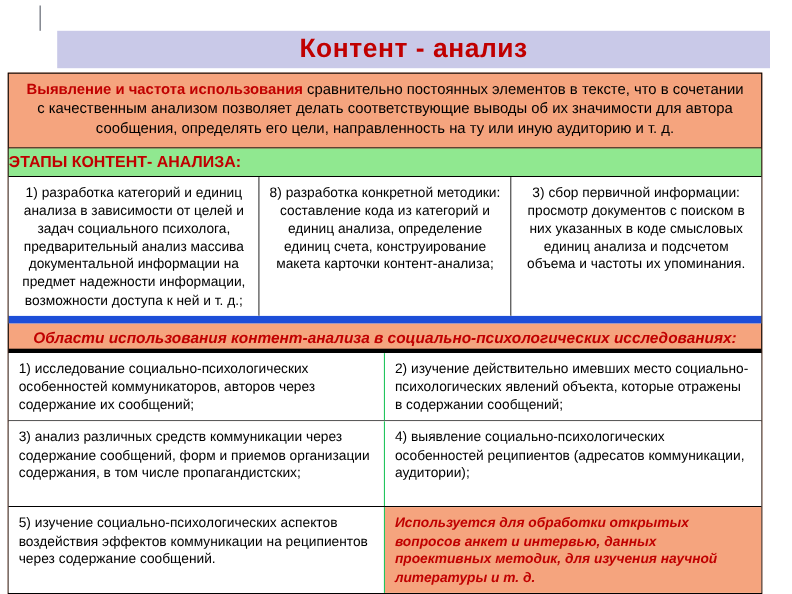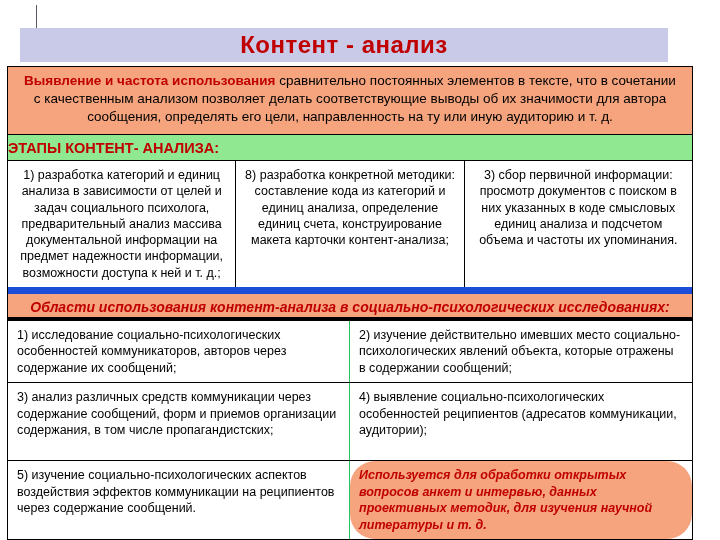--- a/index.html
+++ b/index.html
@@ -16,21 +16,21 @@
     overflow: hidden;
   }
   .title-tick {
     position: absolute;
     left: 36px; top: 5px;
     width: 1px; height: 23px;
     background: #555a66;
   }
   .title-bar {
     position: absolute;
-    left: 20px; top: 28px;
+    left: 52px; top: 28px;
     width: 648px; height: 34px;
     background: var(--title_bg, #c9c9e8);
     display: flex; align-items: center; justify-content: center;
   }
   .title-text {
     color: var(--accent_red, #c00000);
     font-weight: bold;
     font-size: 24px;
     letter-spacing: 0.5px;
   }
@@ -110,21 +110,20 @@
     background: #ffffff;
     box-sizing: border-box;
   }
   .area-cell:last-child { border-right: none; }
   .note-cell {
     background: var(--background, #f5a47e);
     color: var(--accent_red, #c00000);
     font-weight: bold;
     font-style: italic;
     font-size: 12.5px;
-    border-radius: 25px;
   }
 </style>
 </head>
 <body>
 
 <div class="slide">
 
   <div class="title-tick"></div>
 
   <div class="title-bar">

